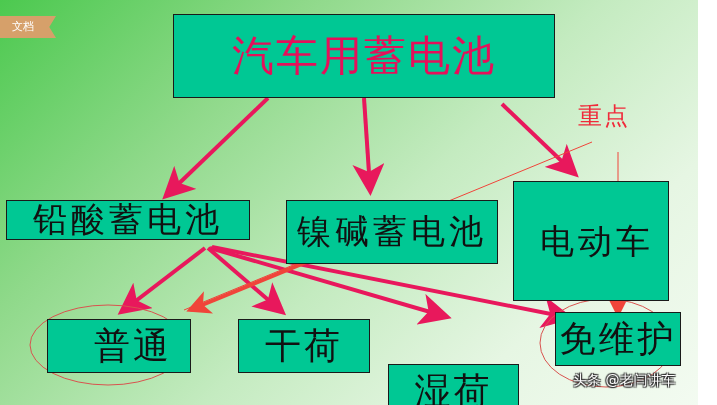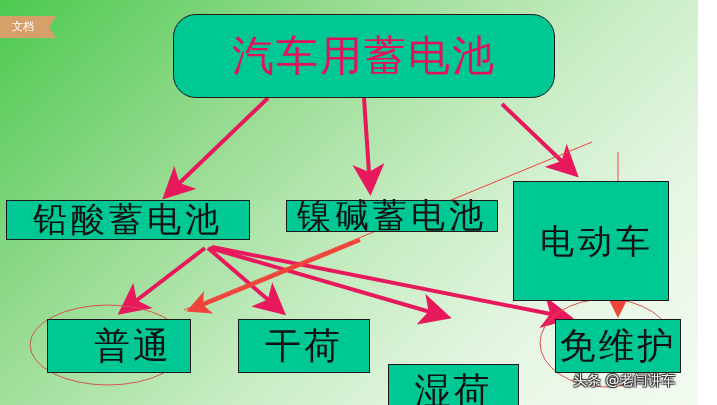--- a/index.html
+++ b/index.html
@@ -17,32 +17,32 @@
     position: absolute; left: 0; top: 16px; height: 22px; width: 44px;
     background: #d6a06a; color: #fff; font-size: 11px; line-height: 22px;
     padding-left: 12px; text-indent: 0px;
     clip-path: polygon(0 0, 100% 0, 88% 50%, 100% 100%, 0 100%);
   }
   .box {
     position: absolute; background: #00c894; border: 1.5px solid #1a1a1a;
     display: flex; align-items: center; justify-content: center;
     color: #111; box-sizing: border-box; text-align: center;
   }
-  .title-box { left: 173px; top: 14px; width: 382px; height: 84px; border-radius: 23px; }
+  .title-box { left: 173px; top: 14px; width: 382px; height: 84px; }
   .title-box span { color: #e5105a; font-size: 42px; letter-spacing: 2px; }
   .l2 span { font-size: 34px; letter-spacing: 4px; }
   .lead { left: 6px; top: 200px; width: 244px; height: 40px; }
-  .nickel { left: 286px; top: 200px; width: 212px; height: 32px; }
+  .nickel { left: 286px; top: 200px; width: 212px; height: 64px; }
   .ev { left: 513px; top: 181px; width: 156px; height: 120px; }
   .ev span { font-size: 34px; line-height: 44px; letter-spacing: 4px; }
   .l3 span { font-size: 36px; letter-spacing: 3px; }
   .normal { left: 47px; top: 319px; width: 144px; height: 54px; padding-left: 28px; }
   .dry { left: 214px; top: 319px; width: 132px; height: 54px; margin-left: 24px; }
   .wet { left: 388px; top: 319px; width: 131px; height: 54px; margin-top: 45px; }
-  .mf { left: 555px; top: 319px; width: 126px; height: 54px; }
+  .mf { left: 555px; top: 312px; width: 126px; height: 54px; }
   .key-label {
     position: absolute; left: 578px; top: 100px; color: #f02a3a;
     font-size: 24px; letter-spacing: 2px;
   }
   .watermark {
     position: absolute; left: 573px; top: 372px; color: #ffffff;
     font-size: 14px;
     text-shadow: 0 0 1px #333, 1px 1px 1px #333, -1px -1px 1px #333, 1px -1px 1px #333, -1px 1px 1px #333;
   }
   svg.arrows { position: absolute; left: 0; top: 0; pointer-events: none; }
@@ -104,15 +104,16 @@
   <div class="box l3 dry">
     <span>干荷</span>
   </div>
   <div class="box l3 wet">
     <span>湿荷</span>
   </div>
   <div class="box l3 mf">
     <span>免维护</span>
   </div>
 
+  <div class="key-label">重点</div>
 
   <div class="watermark">头条 @老闫讲车</div>
 </div>
 
 </body></html>

